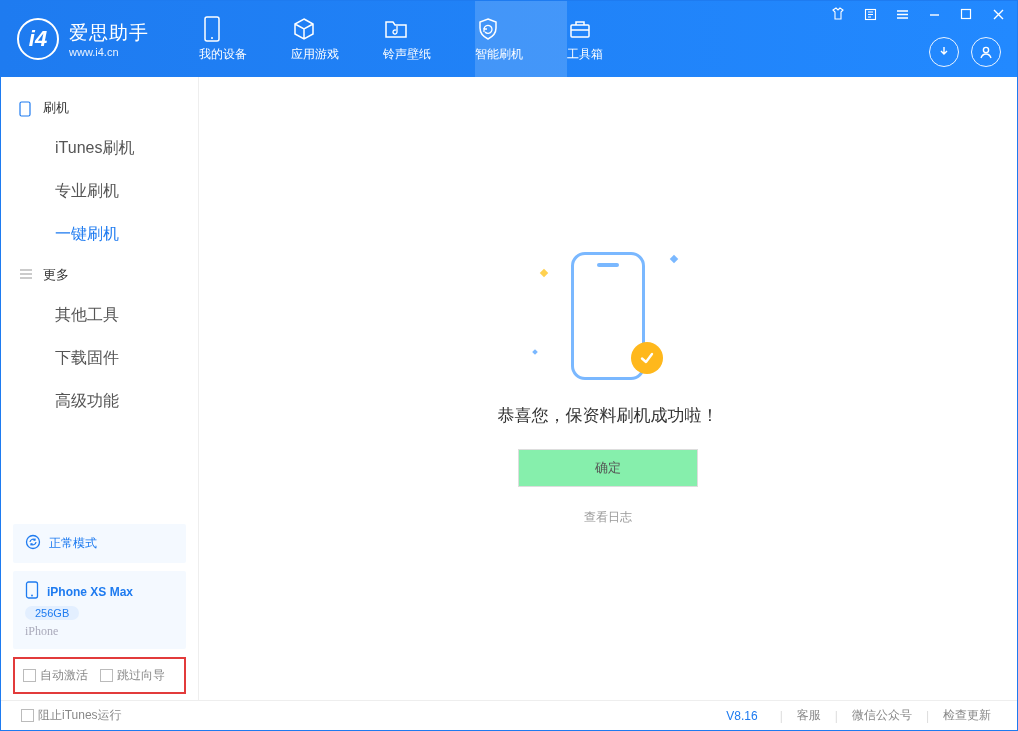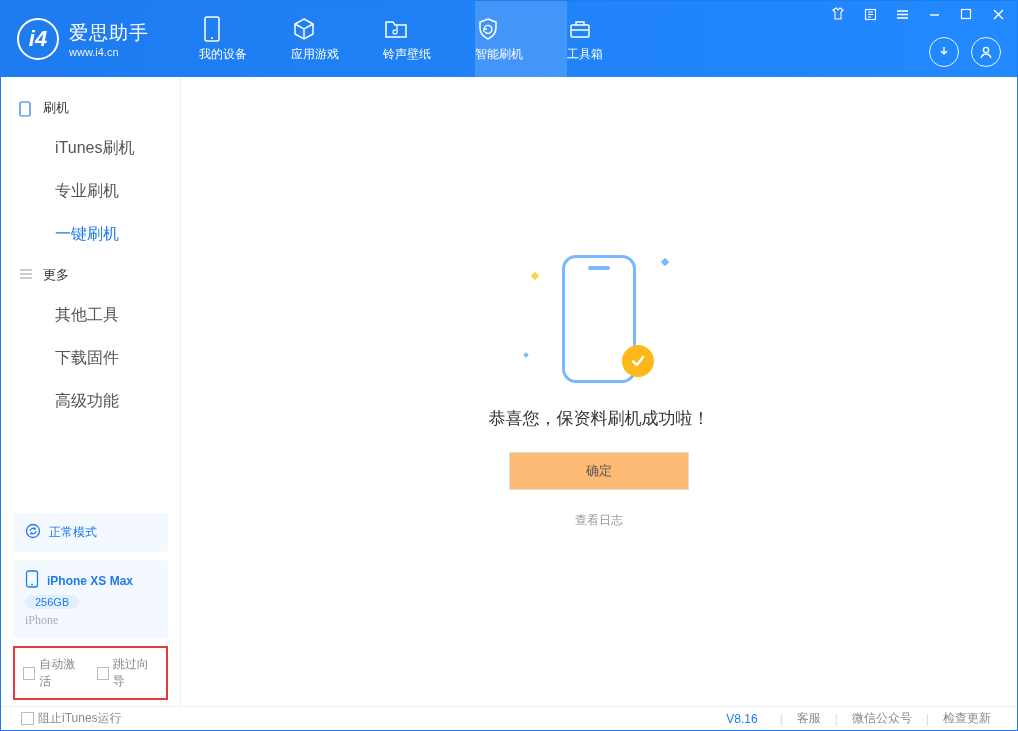--- a/index.html
+++ b/index.html
@@ -19,21 +19,21 @@
 .nav-item .icon { width: 26px; height: 26px; display:flex; align-items:center; justify-content:center; }
 .nav-item .lbl { font-size: 12px; }
 
 .header-right { position: absolute; right: 6px; top: 2px; display: flex; gap: 6px; }
 .winbtn { width: 26px; height: 22px; display:flex; align-items:center; justify-content:center; cursor:pointer; }
 .header-actions { position:absolute; right: 16px; bottom: 10px; display:flex; gap: 12px; }
 .act-circ { width: 30px; height: 30px; border: 1.5px solid rgba(255,255,255,.9); border-radius: 50%; display:flex; align-items:center; justify-content:center; cursor:pointer; }
 
 
 .body { flex: 1; display:flex; min-height: 0; }
-.sidebar { width: 180px; border-right: 1px solid #eee; display:flex; flex-direction:column; }
+.sidebar { width: 198px; border-right: 1px solid #eee; display:flex; flex-direction:column; }
 .side-scroll { flex:1; padding-top: 12px; }
 .side-group { padding: 10px 18px; font-size: 13px; color:#333; display:flex; align-items:center; gap: 10px; }
 .side-group .gicon { width:14px; height:14px; display:inline-flex; }
 .side-item { padding: 11px 14px 11px 54px; font-size: 16px; color:#555; cursor:pointer; }
 .side-item.active { color:#1e7bf0; }
 
 .side-bottom { padding: 10px 12px 6px; }
 .mode-card, .device-card { background:#f4f9ff; border-radius: 2px; padding: 10px 12px; font-size: 12px; color:#1e7bf0; margin-bottom: 8px; display:flex; align-items:center; gap:8px; flex-wrap:wrap; }
 .device-card { flex-direction: column; align-items: flex-start; gap:4px; }
 .device-card .dname { font-weight: 600; }
@@ -49,25 +49,25 @@
 .result-ill { position:relative; width:150px; height:130px; }
 .phone-shape { width:74px; height:128px; border:3px solid #7ab8ff; border-radius:14px; position:absolute; left:50%; top:0; transform:translateX(-50%); background:#fff; }
 .phone-notch { width:22px; height:4px; background:#7ab8ff; border-radius:2px; position:absolute; top:8px; left:50%; transform:translateX(-50%); }
 .check-bubble { width:32px; height:32px; background:#ffb81c; border-radius:50%; position:absolute; right:20px; bottom:8px; display:flex; align-items:center; justify-content:center; }
 .spark { position:absolute; width:6px; height:6px; background:#ffd14f; transform:rotate(45deg); }
 .spark.s1 { left:8px; top:18px; }
 .spark.s2 { right:6px; top:4px; background:#7ab8ff; }
 .spark.s3 { left:0; bottom:28px; background:#7ab8ff; width:4px; height:4px; }
 
 .result-text { font-size: 17px; color:#333; }
-.ok-btn { border:1px solid #ddd; background:#fdba74; padding: 9px 76px; font-size:13px; color:#555; cursor:pointer; }
+.ok-btn { border:1px solid #ddd; background:#86efac; padding: 9px 76px; font-size:13px; color:#555; cursor:pointer; }
 .log-link { font-size:12px; color:#999; cursor:pointer; }
 
 
-.footer { height: 24px; border-top:1px solid #eee; display:flex; align-items:center; padding: 0 20px; font-size:12px; color:#888; }
+.footer { height: 30px; border-top:1px solid #eee; display:flex; align-items:center; padding: 0 20px; font-size:12px; color:#888; }
 .footer .left { flex:1; display:flex; align-items:center; gap:6px; }
 .footer .right { display:flex; align-items:center; gap: 8px; }
 .footer .ver { color:#1e7bf0; margin-right: 14px; }
 .footer .sep { color:#ddd; }
 .footer .flink { color:#888; cursor:pointer; padding:0 6px; }
 </style>
 </head>
 <body>
 
 <div class="window">

